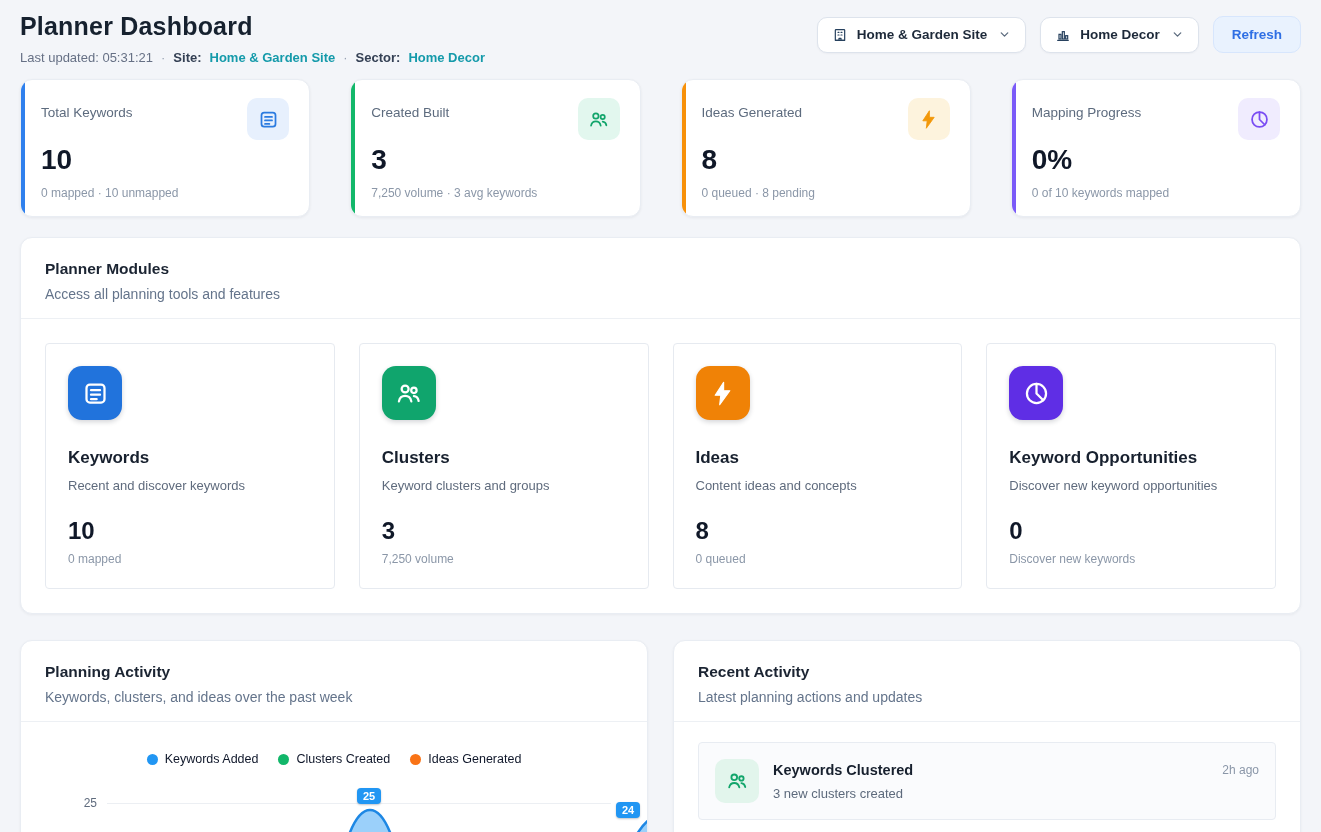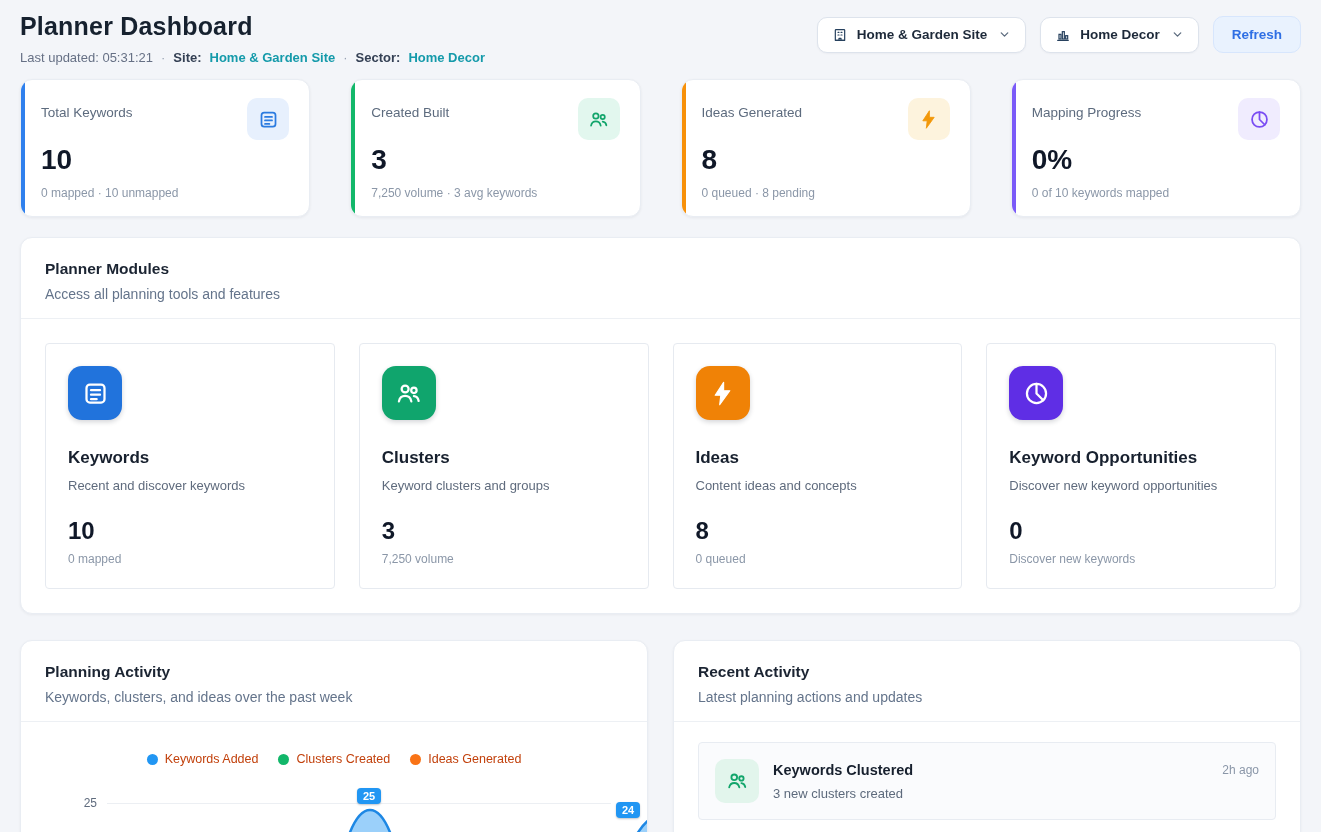--- a/index.html
+++ b/index.html
@@ -70,21 +70,21 @@
   .module-desc { font-size: 13px; color: #5f6b7d; margin-top: 10px; }
   .module-value { font-size: 24px; font-weight: 800; color: #101828; margin-top: 24px; }
   .module-detail { font-size: 12px; color: #8b97a8; margin-top: 7px; }
 
   
   .bottom-grid { display: grid; grid-template-columns: 1fr 1fr; gap: 25px; margin-top: 26px; }
   .chart-body { padding: 16px 24px 24px; }
   .legend { display: flex; justify-content: center; gap: 20px; margin-top: 14px; }
   .legend-item { display: flex; align-items: center; gap: 7px; cursor: pointer; }
   .legend-dot { width: 11px; height: 11px; border-radius: 50%; }
-  .legend-label { font-size: 12.5px; color: #c2410c; }
+  .legend-label { font-size: 12.5px; color: #0f172a; }
   .chart-wrap { position: relative; height: 260px; margin-top: 16px; }
   .y-tick { position: absolute; left: 30px; top: 14px; width: 22px; text-align: right; font-size: 12px; color: #5f6b7d; }
   .gridline { position: absolute; left: 62px; right: 12px; top: 21px; border-top: 1px solid #eceff3; }
   .chart-svg { position: absolute; left: 62px; right: 12px; top: 0; height: 260px; width: 545px; }
   .pt-badge {
     position: absolute; background: #2196f3; color: #fff; font-size: 11px; font-weight: 700;
     padding: 2px 6px; border-radius: 4px; box-shadow: 0 1px 2px rgba(16,24,40,.25);
   }
   .pt-badge.b1 { left: 312px; top: 6px; }
   .pt-badge.b2 { left: 571px; top: 20px; }

